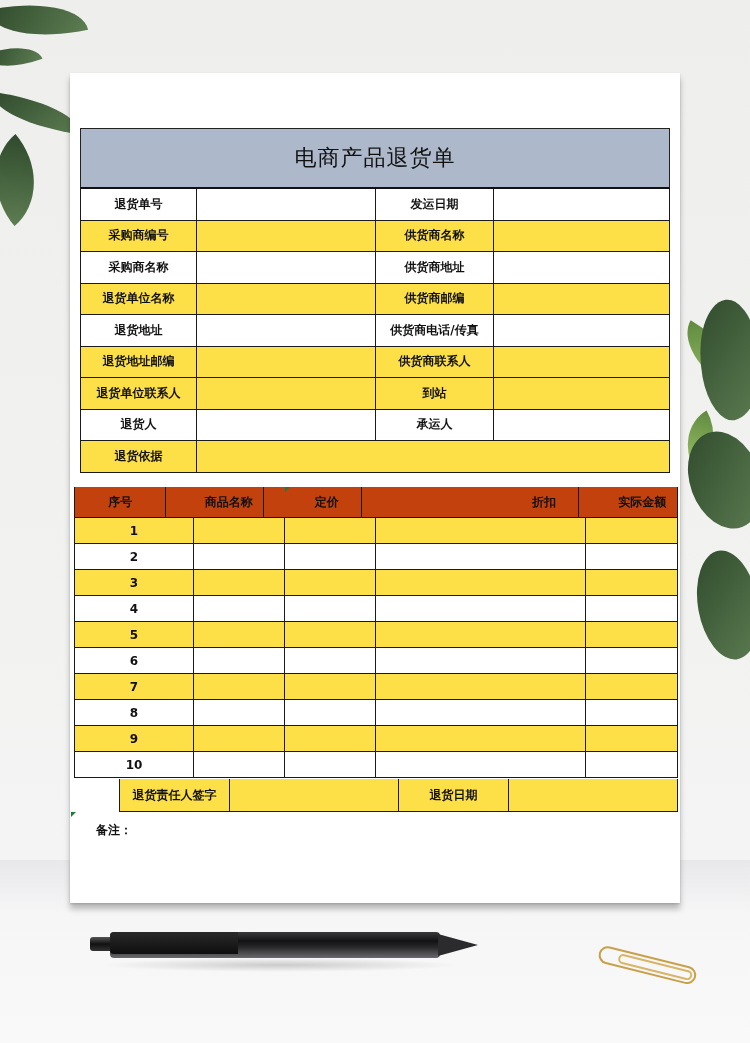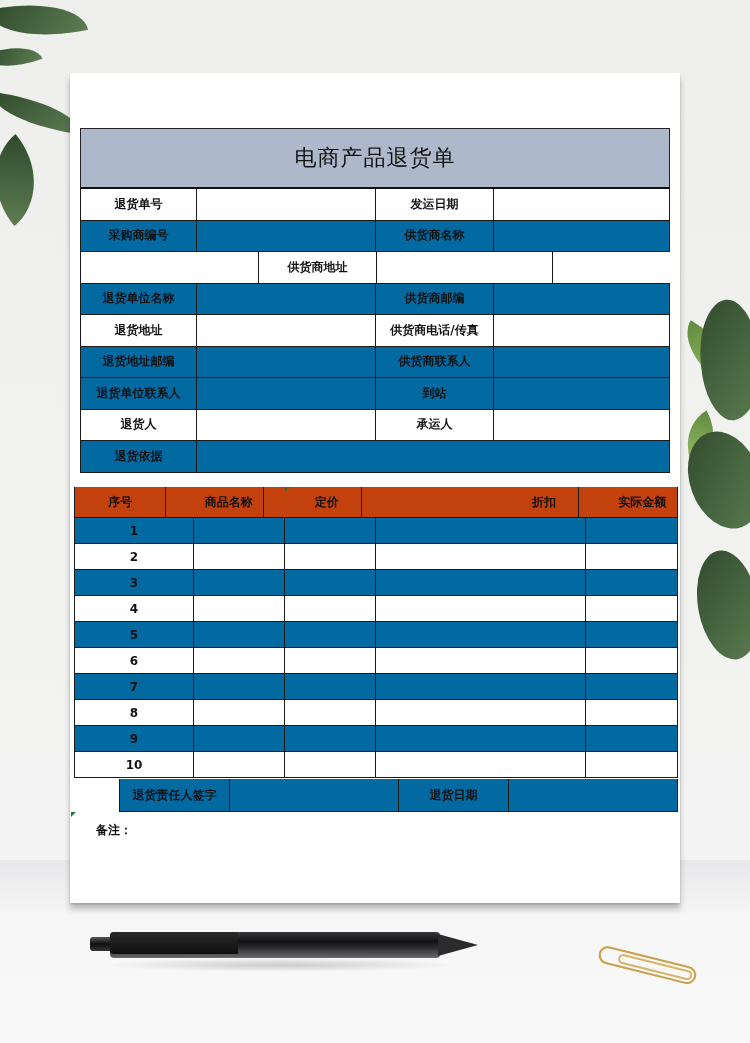--- a/index.html
+++ b/index.html
@@ -34,21 +34,21 @@
   }
   .title-row {
     height: 61px; background: #adb9cb;
     border: 1.5px solid #222; border-bottom: 2px solid #111;
     display: flex; align-items: center; justify-content: center;
     font-family: "DejaVu Serif", "Liberation Serif", serif;
     font-size: 22px; color: #111; letter-spacing: 1px;
   }
   .grid { width: 100%; display: flex; flex-direction: column; }
   .row { display: flex; height: 31.5px; border-bottom: 1.5px solid #1a1a1a; }
-  .row.blue { background: #0369a1; }
+  .row.blue { background: #fde047; }
   .row.white { background: #ffffff; }
   .cell {
     border-right: 1.5px solid #1a1a1a;
     display: flex; align-items: center; justify-content: center;
     font-size: 12px; font-weight: bold; color: #111;
     white-space: nowrap; overflow: hidden;
   }
   .cell:first-child { border-left: 1.5px solid #1a1a1a; }
 
   
@@ -146,20 +146,21 @@
       <div class="cell c-lab2">发运日期</div>
       <div class="cell c-val2"></div>
     </div>
     <div class="row blue">
       <div class="cell c-lab1">采购商编号</div>
       <div class="cell c-val1"></div>
       <div class="cell c-lab2">供货商名称</div>
       <div class="cell c-val2"></div>
     </div>
     <div class="row white">
+      <div class="cell c-lab1">采购商名称</div>
       <div class="cell c-val1"></div>
       <div class="cell c-lab2">供货商地址</div>
       <div class="cell c-val2"></div>
     </div>
     <div class="row blue">
       <div class="cell c-lab1">退货单位名称</div>
       <div class="cell c-val1"></div>
       <div class="cell c-lab2">供货商邮编</div>
       <div class="cell c-val2"></div>
     </div>

